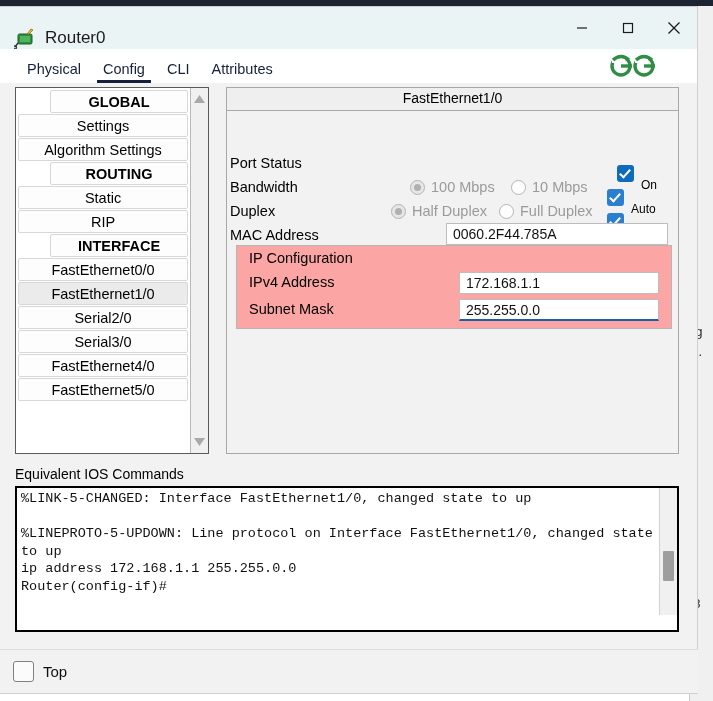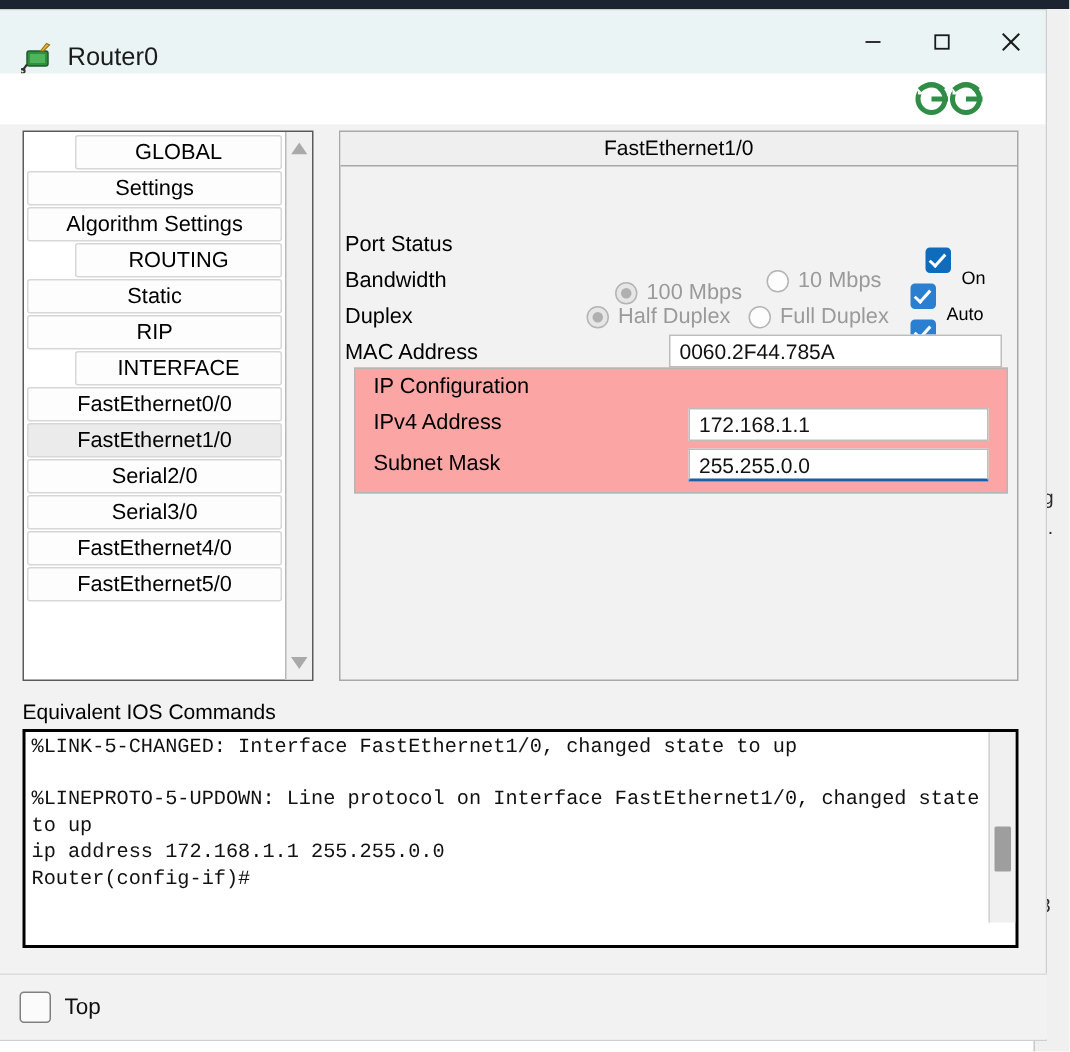--- a/index.html
+++ b/index.html
@@ -179,21 +179,21 @@
     border: 1px solid #d7d7d7;
     border-radius: 2px;
     margin-bottom: 1px;
     box-sizing: border-box;
     cursor: default;
     white-space: nowrap;
     overflow: hidden;
     color: #000;
   }
   .tree-row.header {
-    font-weight: normal;
+    font-weight: bold;
     margin-left: 32px;
   }
   .tree-row.selected {
     background: #ebebeb;
   }
   #tree-scroll {
     width: 17px;
     background: #f0f0f0;
     border-left: 1px solid #b9b9b9;
     position: relative;
@@ -465,20 +465,26 @@
       <div class="wbtn" id="btn-close">
         <svg width="14" height="14" viewBox="0 0 14 14">
             <line x1="1.5" y1="1.5" x2="12.5" y2="12.5" stroke="#1b1b1b" stroke-width="1.3"></line>
             <line x1="12.5" y1="1.5" x2="1.5" y2="12.5" stroke="#1b1b1b" stroke-width="1.3"></line>
           </svg>
       </div>
     </div>
   </div>
 
   <div id="tabbar">
+    <div id="tabs">
+      <div class="tab">Physical</div>
+      <div class="tab active">Config</div>
+      <div class="tab">CLI</div>
+      <div class="tab">Attributes</div>
+    </div>
     <div id="gfg-logo">
       <svg width="56" height="30" viewBox="0 0 56 30">
         <g fill="none" stroke="#2F8D46" stroke-width="3.4">
           <circle cx="16" cy="15" r="9"></circle>
           <circle cx="39" cy="15" r="9"></circle>
         </g>
         <path d="M16 15 L27 15" stroke="#2F8D46" stroke-width="3.4"></path>
         <path d="M39 15 L50 15" stroke="#2F8D46" stroke-width="3.4"></path>
         <rect x="7" y="5" width="13" height="7" fill="#ffffff"></rect>
         <rect x="30" y="5" width="13" height="7" fill="#ffffff"></rect>
@@ -527,21 +533,21 @@
         <div class="field-row" style="top:42px;">
           <span class="field-label">Port Status</span>
           <span class="cb-wrap" style="left:390px; top:1px;">
             <span class="checkbox"></span>
             <span class="cb-label">On</span>
           </span>
         </div>
 
         <div class="field-row" style="top:66px;">
           <span class="field-label">Bandwidth</span>
-          <span class="radio-wrap" style="left:183px; top:10px;">
+          <span class="radio-wrap" style="left:183px; top:2px;">
             <span class="radio on"></span>
             <span class="radio-label">100 Mbps</span>
           </span>
           <span class="radio-wrap" style="left:284px; top:2px;">
             <span class="radio"></span>
             <span class="radio-label">10 Mbps</span>
           </span>
           <span class="cb-wrap" style="left:380px; top:1px;">
             <span class="checkbox muted"></span>
             <span class="cb-label">Auto</span>

